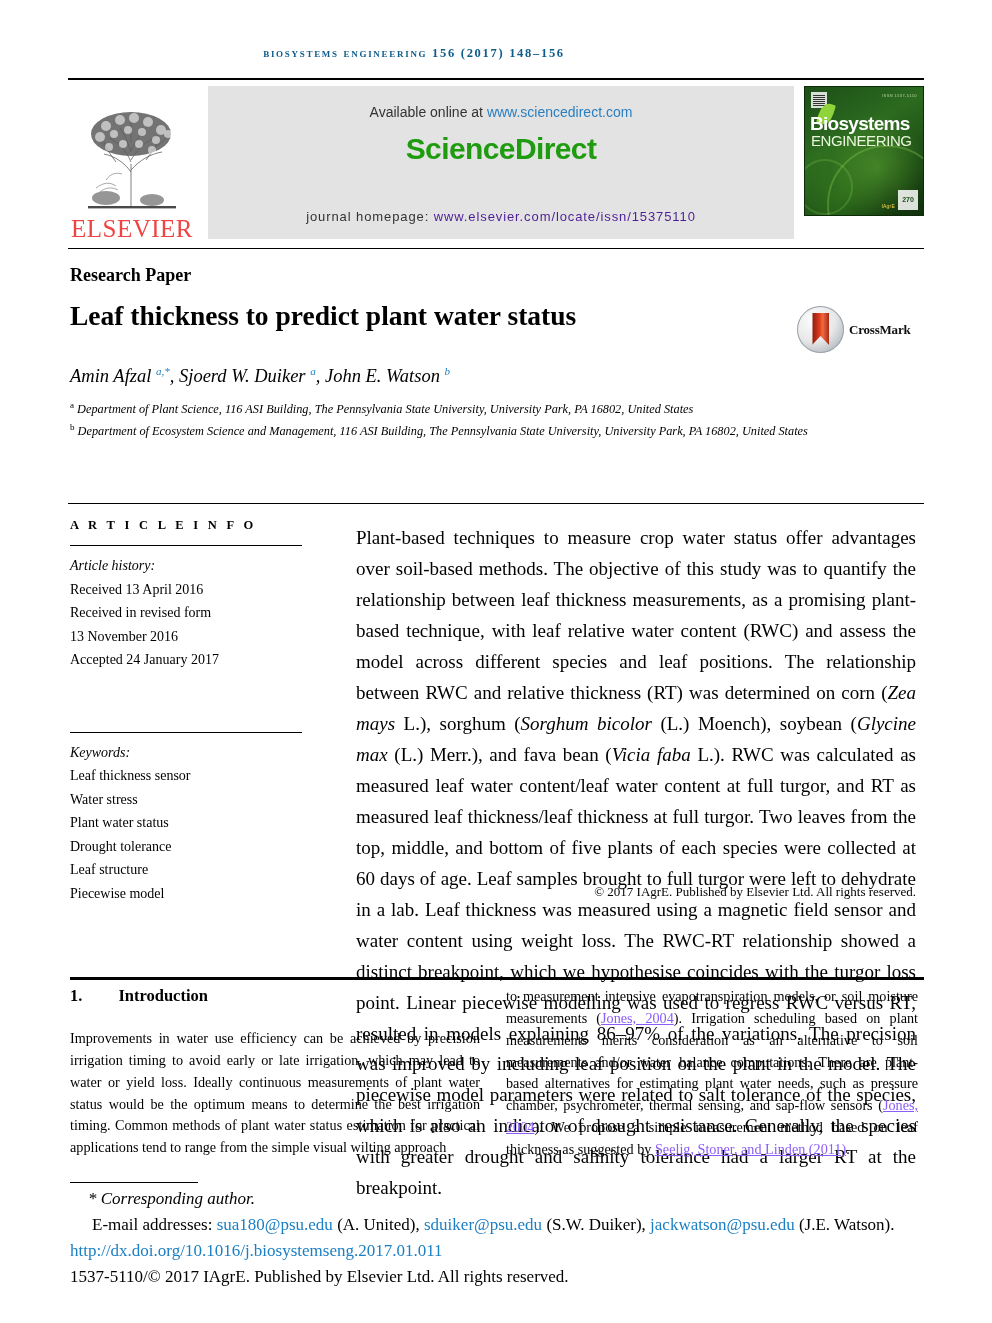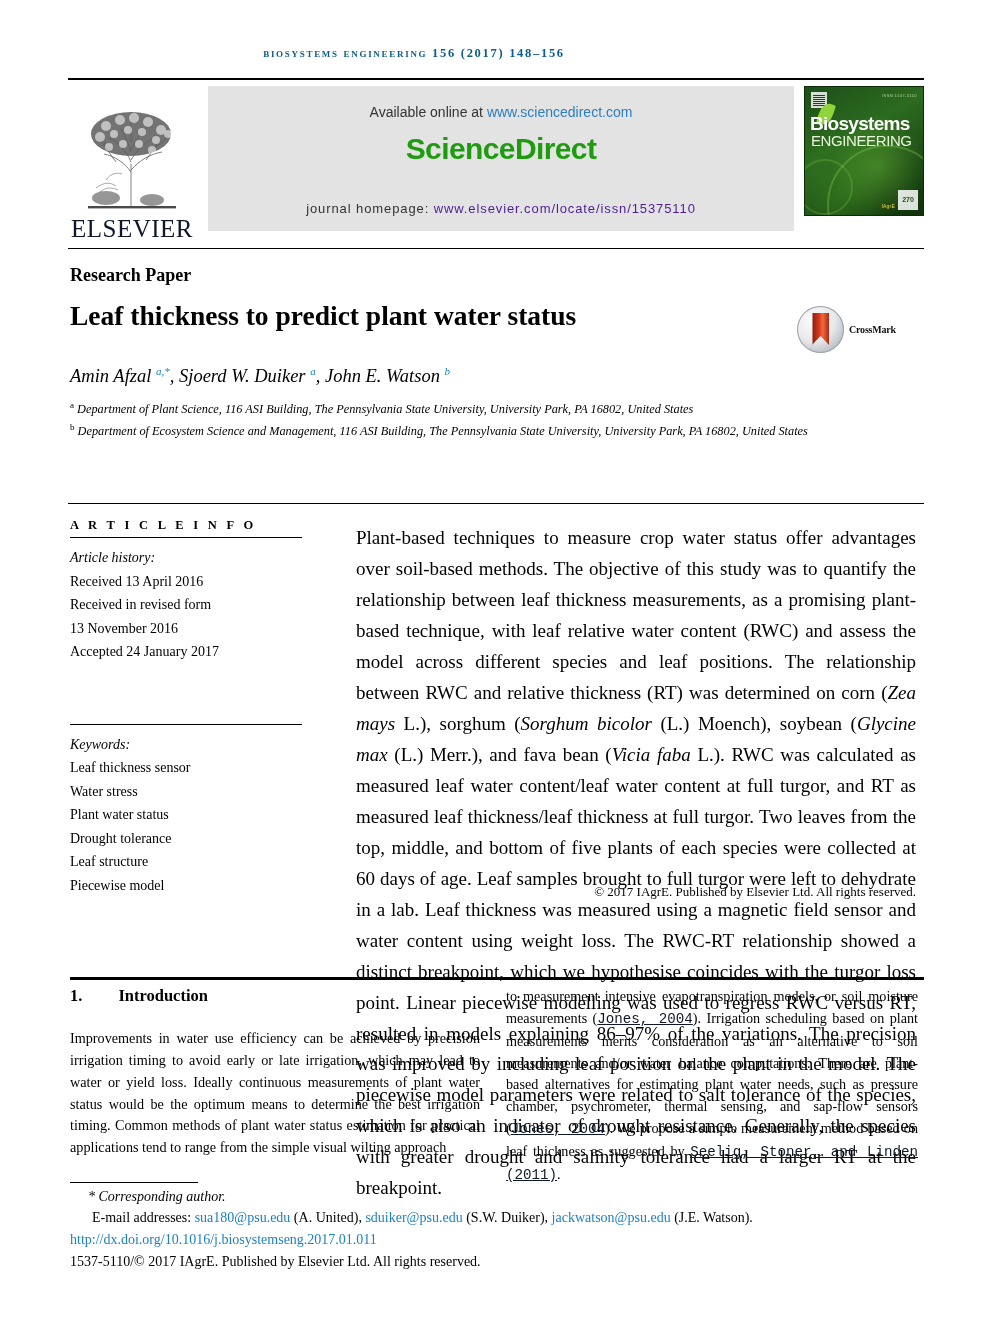--- a/index.html
+++ b/index.html
@@ -64,28 +64,28 @@
   }
   .tree {
     width: 112px;
     height: 110px;
     position: relative;
   }
   .elsevier-word {
     font-family: "Liberation Serif", serif;
     font-size: 25px;
     letter-spacing: 0.5px;
-    color: #0f172a;
+    color: #ef4444;
     line-height: 1;
     margin-top: 2px;
   }
   .sd-banner {
     flex: 1 1 auto;
     background: #e3e3e3;
-    margin: 0 10px 12px 12px;
+    margin: 0 10px 4px 12px;
     position: relative;
   }
   .sd-avail {
     position: absolute;
     top: 18px; left: 0; right: 0;
     text-align: center;
     font-family: "Liberation Sans", sans-serif;
     font-size: 14px;
     color: #333;
   }
@@ -242,21 +242,21 @@
   .cm-ribbon {
     position: absolute;
     left: 50%; top: 7px;
     transform: translateX(-50%);
     width: 17px; height: 32px;
     background: linear-gradient(90deg, #8f1d10 0%, #d93a1e 40%, #f26a3d 60%, #a32513 100%);
     clip-path: polygon(0 0, 100% 0, 100% 100%, 50% 72%, 0 100%);
   }
   .cm-word {
     font-family: "Liberation Serif", serif;
-    font-size: 10px;
+    font-size: 13px;
     font-weight: bold;
     color: #111;
     letter-spacing: -0.2px;
   }
   .authors {
     position: absolute;
     left: 70px; top: 365px;
     width: 740px;
     font-family: "Liberation Serif", serif;
     font-style: italic;
@@ -280,21 +280,21 @@
   .info-col {
     position: absolute;
     left: 70px; top: 518px;
     width: 232px;
   }
   .info-head {
     font-family: "Liberation Serif", serif;
     font-size: 12.5px;
     font-weight: bold;
     letter-spacing: 3.3px;
-    margin-bottom: 4px;
+    margin-bottom: 12px;
   }
   .info-rule { border-top: 1.2px solid #000; }
   .info-block {
     padding-top: 8px;
     font-family: Liberation Serif, serif;
     font-size: 14px;
     line-height: 1.68;
   }
   .info-block .lab { font-style: italic; }
   .kw-rule { border-top: 1.2px solid #000; margin-top: 60px; }
@@ -344,35 +344,35 @@
     gap: 36px;
     margin-bottom: 22px;
   }
   .body-par {
     font-family: "Liberation Serif", serif;
     font-size: 14.2px;
     line-height: 1.54;
     text-align: justify;
     text-justify: inter-word;
   }
-  .ref { color: #0f172a; font-family: Liberation Mono, monospace; }
+  .ref { color: #8b5cf6; }
 
   
   .foot-rule {
     position: absolute;
     left: 70px; top: 1182px;
     width: 128px;
     border-top: 1px solid #000;
   }
   .footer {
     position: absolute;
     left: 70px; top: 1186px;
     width: 860px;
     font-family: "Liberation Serif", serif;
-    font-size: 14px;
+    font-size: 17px;
     line-height: 1.52;
   }
   .footer .corr { font-style: italic; padding-left: 18px; }
   .footer .emails { padding-left: 22px; }
   .footer a { color: #1b7fc4; text-decoration: none; }
   .footer .doi { color: #1b7fc4; }
   .footer .issn { margin-top: 1px; }
 </style>
 </head>
 <body>

